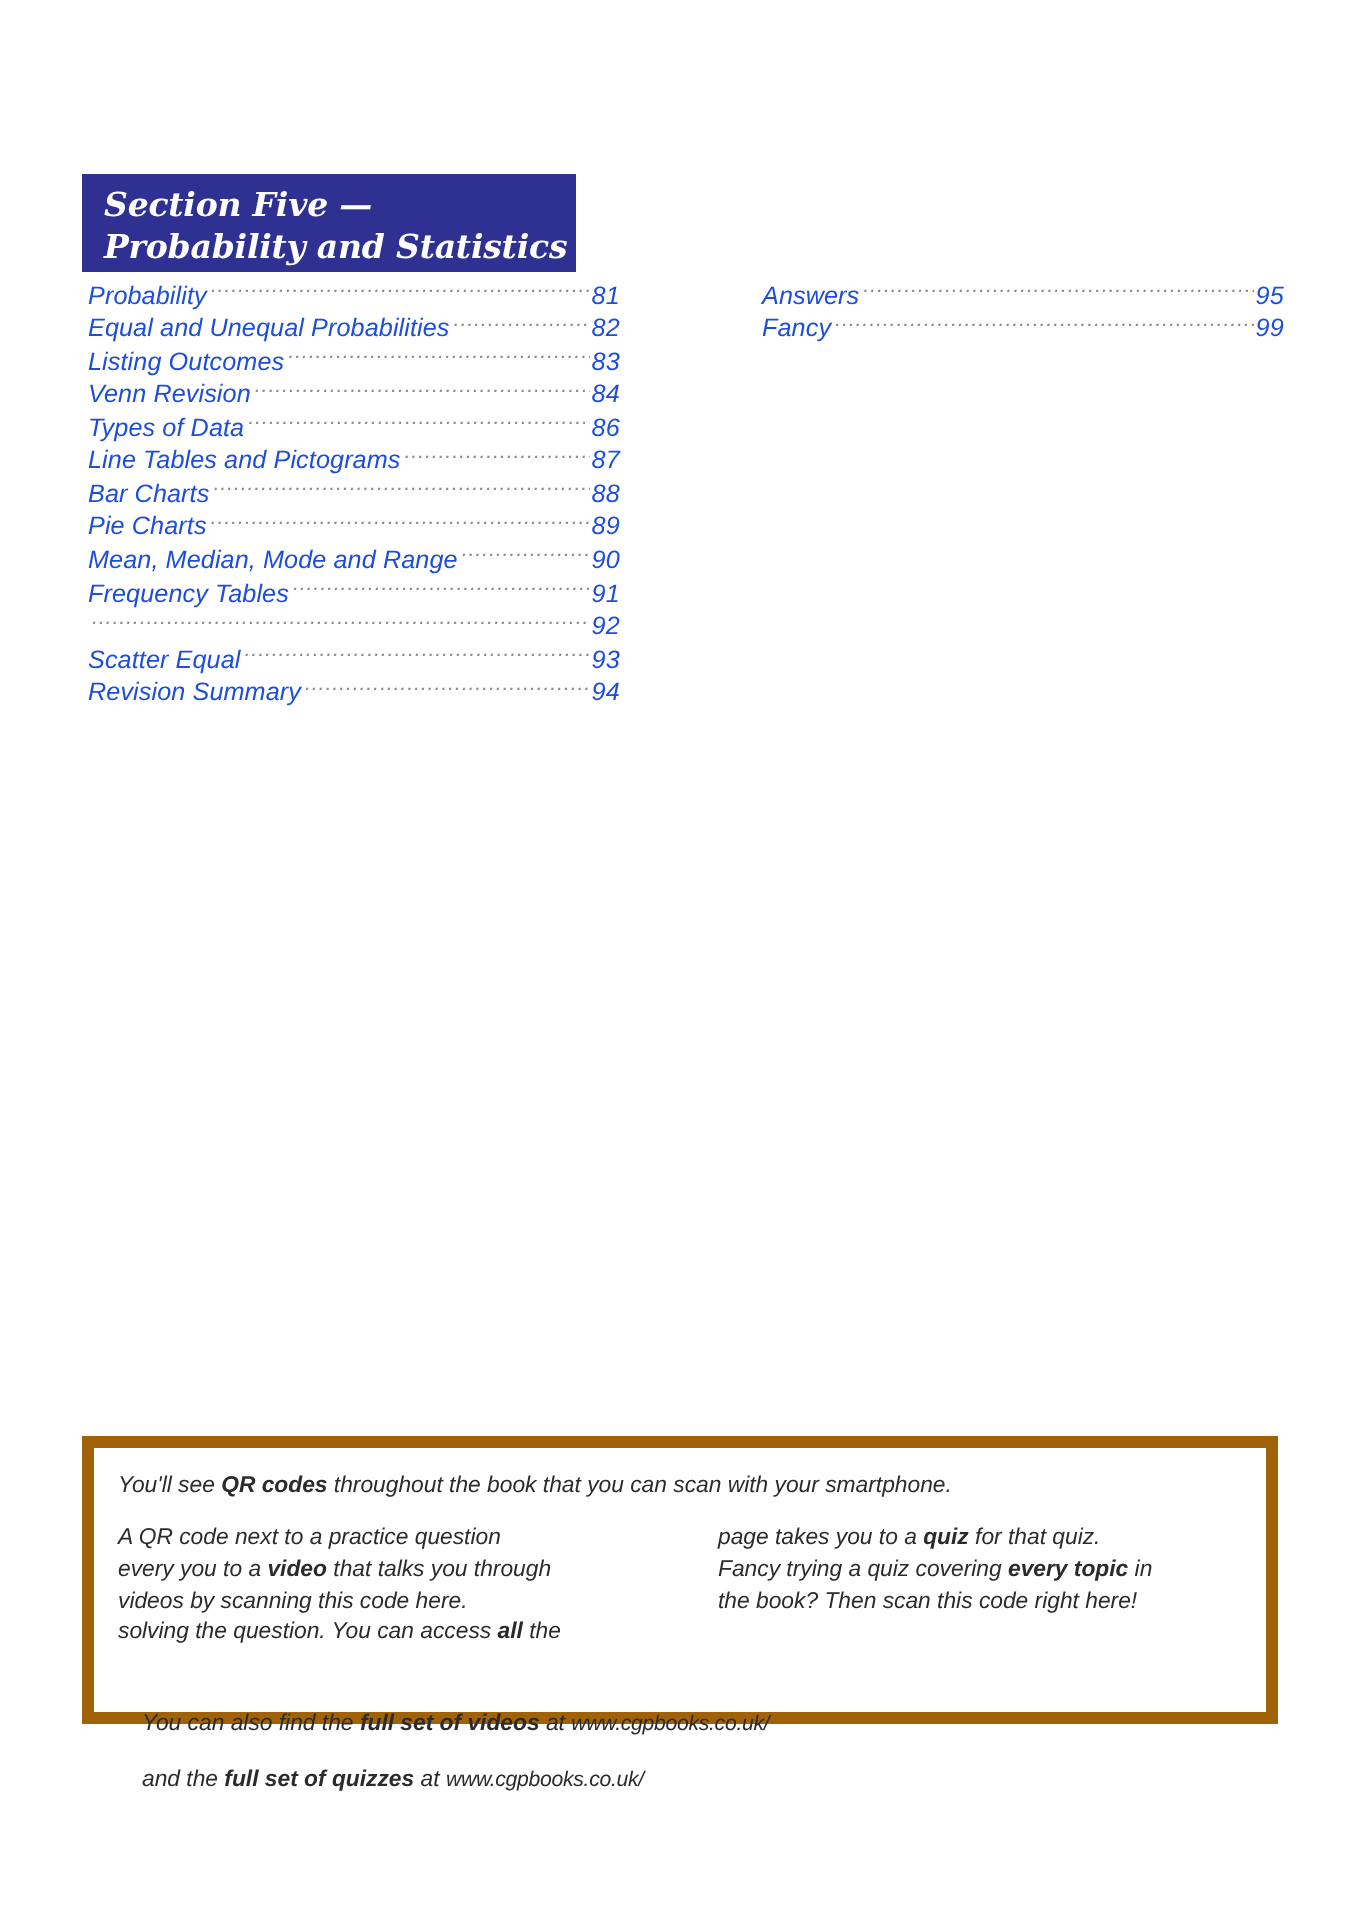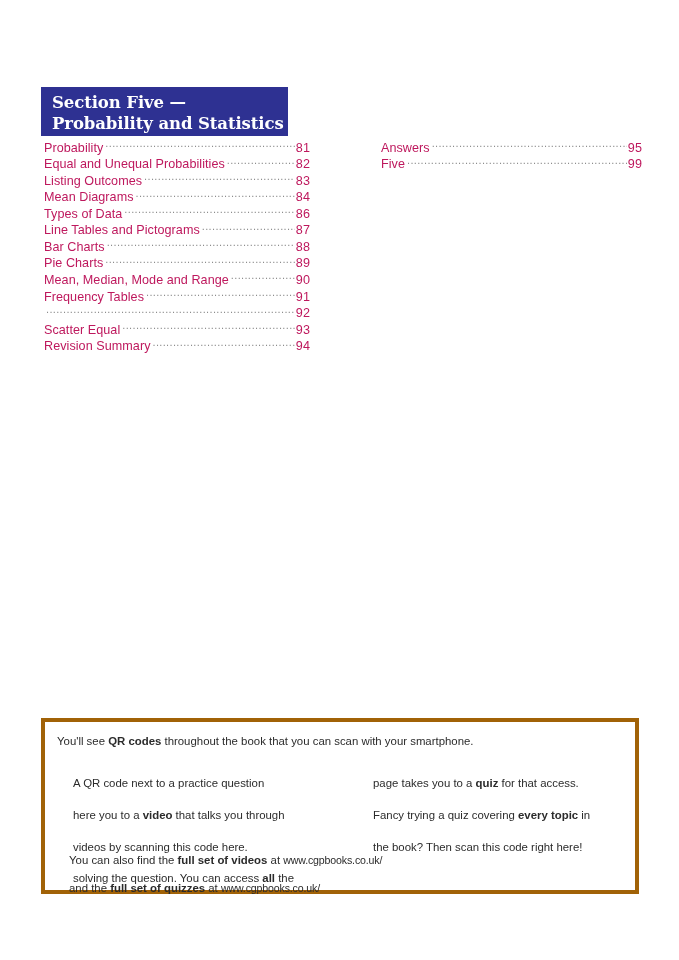--- a/index.html
+++ b/index.html
@@ -14,20 +14,21 @@
     position: relative;
     overflow: hidden;
     font-family: "Liberation Sans", sans-serif;
     color: #231f20;
     -webkit-font-smoothing: antialiased;
   }
 
   .page {
     position: absolute;
     inset: 0;
+    font-style: italic;
   }
 
   
   .section-banner {
     position: absolute;
     left: 41px;
     top: 87px;
     width: 247px;
     height: 49px;
     background: #2e3192;
@@ -61,21 +62,21 @@
     left: 381px;
     top: 139px;
     width: 261px;
   }
   .toc li {
     display: flex;
     align-items: baseline;
     height: 16.55px;
     font-size: 12.6px;
     line-height: 16.55px;
-    color: #be185d;
+    color: #1d4ed8;
     white-space: nowrap;
   }
   .toc .title {
     flex: 0 0 auto;
     letter-spacing: 0.05px;
   }
   .toc .leader {
     flex: 1 1 auto;
     position: relative;
     height: 1em;
@@ -98,22 +99,22 @@
     text-align: center;
     letter-spacing: 0.1px;
   }
 
   
   .qr-box {
     position: absolute;
     left: 41px;
     top: 718px;
     width: 598px;
-    height: 176px;
-    border: 4px solid #a16207;
+    height: 144px;
+    border: 6px solid #a16207;
     box-sizing: border-box;
     background: #ffffff;
   }
   .qr-intro {
     position: absolute;
     left: 12px;
     top: 11px;
     font-size: 11.4px;
     line-height: 16px;
     color: #2b2b2b;
@@ -121,21 +122,21 @@
   }
   .qr-col {
     position: absolute;
     top: 38px;
     font-size: 11.4px;
     line-height: 15.8px;
     color: #2b2b2b;
   }
   .qr-col.col-left  { left: 12px;  width: 285px; }
   .qr-col.col-right { left: 312px; width: 280px; }
-  .qr-col p { margin: 16px; white-space: nowrap; }
+  .qr-col p { margin: 0; white-space: nowrap; }
 
   .qr-footer {
     position: absolute;
     left: 12px;
     top: 119px;
     font-size: 11.4px;
     line-height: 15.8px;
     color: #2b2b2b;
   }
   .qr-footer p { margin: 12px; white-space: nowrap; }
@@ -166,21 +167,21 @@
         <span class="title">Equal and Unequal Probabilities</span>
         <span class="leader"></span>
         <span class="pageno">82</span>
       </li>
       <li>
         <span class="title">Listing Outcomes</span>
         <span class="leader"></span>
         <span class="pageno">83</span>
       </li>
       <li>
-        <span class="title">Mean Diagrams</span>
+        <span class="title">Venn Revision</span>
         <span class="leader"></span>
         <span class="pageno">84</span>
       </li>
       <li>
         <span class="title">Types of Data</span>
         <span class="leader"></span>
         <span class="pageno">86</span>
       </li>
       <li>
         <span class="title">Line Tables and Pictograms</span>
@@ -223,41 +224,41 @@
       </li>
     </ul>
 
   <ul class="toc right" id="toc-right">
       <li>
         <span class="title">Answers</span>
         <span class="leader"></span>
         <span class="pageno">95</span>
       </li>
       <li>
-        <span class="title">Five</span>
+        <span class="title">Fancy</span>
         <span class="leader"></span>
         <span class="pageno">99</span>
       </li>
     </ul>
 
   <div class="qr-box">
 
     <div class="qr-intro">
       <span>You'll see </span><b>QR codes</b><span> throughout the book that you can scan with your smartphone.</span>
     </div>
 
     <div class="qr-col col-left">
       <p>A QR code next to a practice question</p>
-      <p><span>here you to a </span><b>video</b><span> that talks you through</span></p>
+      <p><span>every you to a </span><b>video</b><span> that talks you through</span></p>
       <p>videos by scanning this code here.</p>
       <p><span>solving the question.  You can access </span><b>all</b><span> the</span></p>
     </div>
 
     <div class="qr-col col-right">
-      <p><span>page takes you to a </span><b>quiz</b><span> for that access.</span></p>
+      <p><span>page takes you to a </span><b>quiz</b><span> for that quiz.</span></p>
       <p><span>Fancy trying a quiz covering </span><b>every topic</b><span> in</span></p>
       <p>the book?  Then scan this code right here!</p>
     </div>
 
     <div class="qr-footer">
       <p><span>You can also find the </span><b>full set of videos</b><span> at </span><span class="url">www.cgpbooks.co.uk/</span></p>
       <p><span>and the </span><b>full set of quizzes</b><span> at </span><span class="url">www.cgpbooks.co.uk/</span></p>
     </div>
 
   </div>

